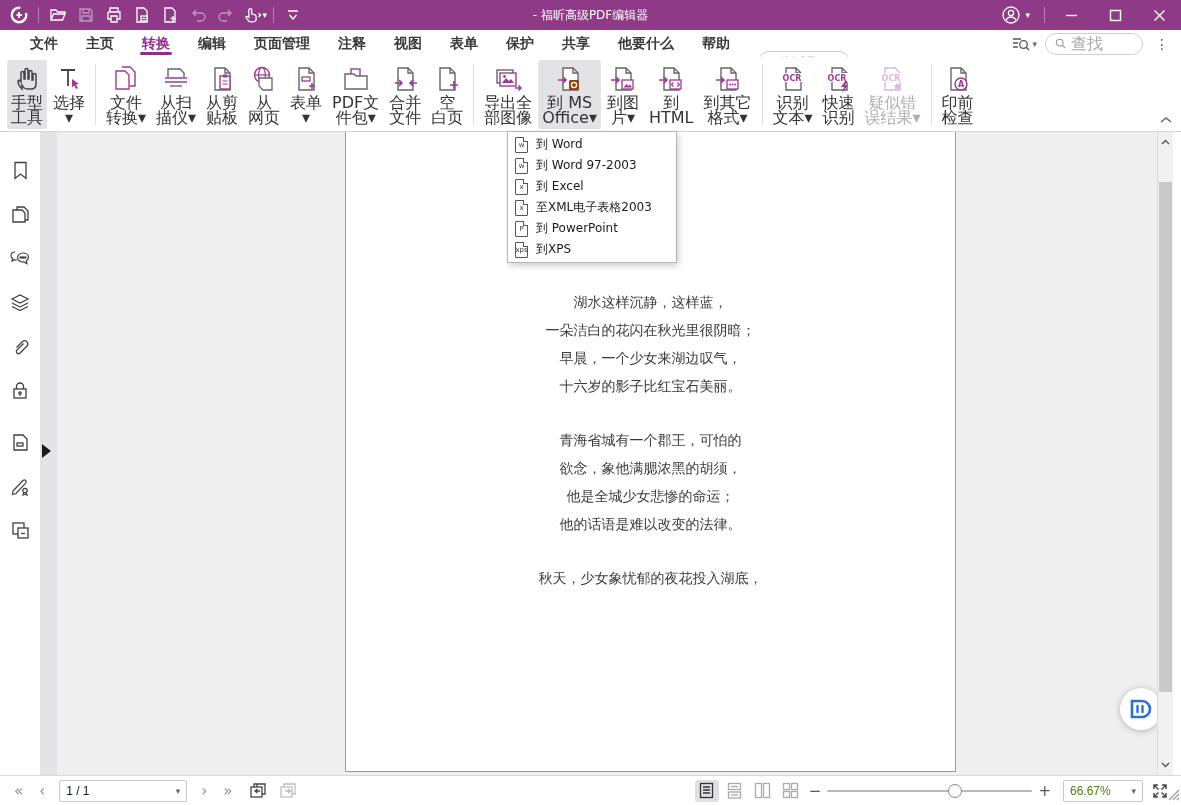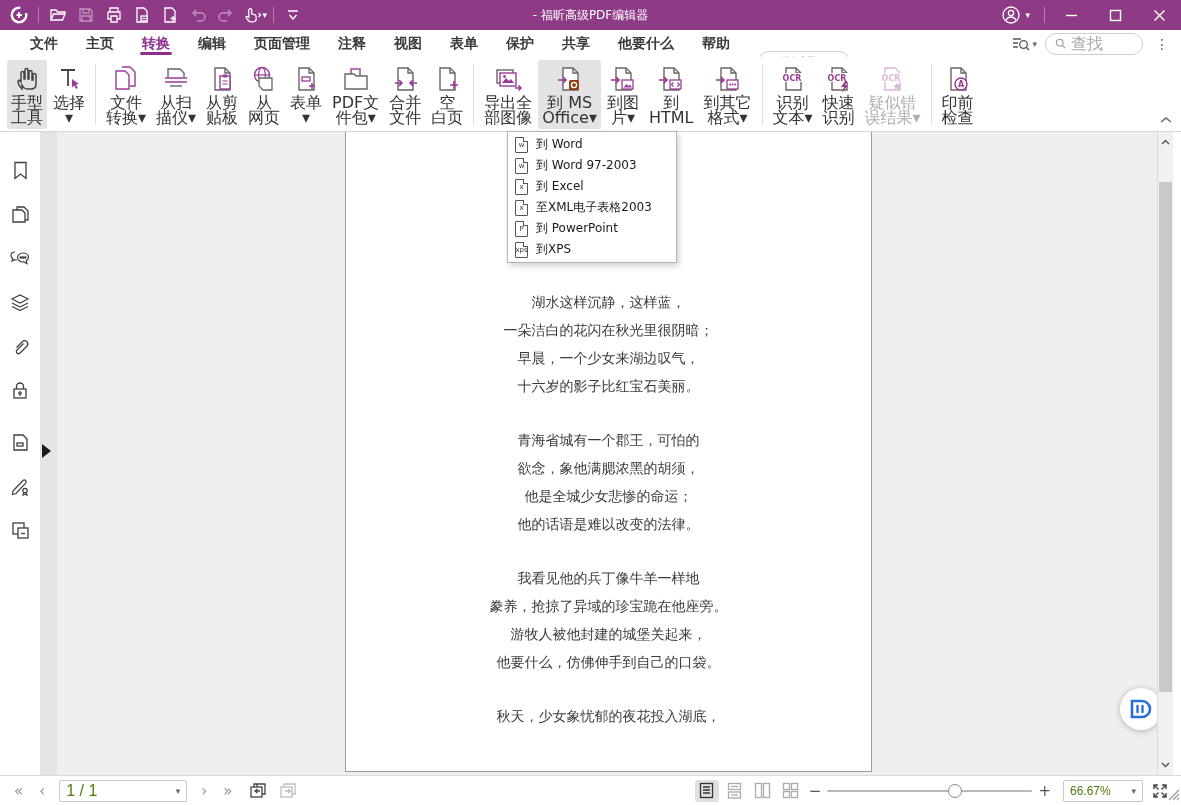--- a/index.html
+++ b/index.html
@@ -47,42 +47,42 @@
   .collapse-chevron { position:absolute; right:8px; bottom:3px; }
 
   
   .main { display:flex; height:643px; position:relative; background:#efeff0; }
   .sidebar { width:40px; background:#fff; display:flex; flex-direction:column; align-items:center; padding-top:28px; gap:24px; }
   .sbtn { width:22px; height:20px; display:flex; align-items:center; justify-content:center; }
   .sbtn.gap { margin-top:8px; }
   .panelstrip { width:17px; background:#e4e4e6; }
   .expand-handle { position:absolute; left:42px; top:312px; width:0; height:0; border-top:7px solid transparent; border-bottom:7px solid transparent; border-left:9px solid #1a1a1a; }
   .docarea { flex:1; position:relative; overflow:hidden; }
-  .page { position:absolute; left:288px; top:0; width:527px; height:640px; background:#fff; border-left:1px solid #9a9aa0; border-right:1px solid #9a9aa0; border-bottom:1px solid #9a9aa0; padding-top:156px; }
+  .page { position:absolute; left:288px; top:0; width:611px; height:640px; background:#fff; border-left:1px solid #9a9aa0; border-right:1px solid #9a9aa0; border-bottom:1px solid #9a9aa0; padding-top:156px; }
   .poem { font-family:"DejaVu Serif","Liberation Serif",serif; font-size:14px; color:#3a3a3a; text-align:center; }
   .poem .line { line-height:28px; height:28px; }
   .stanza { margin-bottom:26px; }
   .ai-float { position:absolute; right:-5px; top:556px; width:42px; height:42px; border-radius:50%; background:#fff; box-shadow:0 1px 6px rgba(0,0,0,.25); display:flex; align-items:center; justify-content:center; z-index:5; }
   .gutter { width:8px; background:#fff; }
   .vscroll { width:16px; background:#f1f1f1; border-left:1px solid #dcdcdc; position:relative; }
   .vs-arrow { position:absolute; left:0; width:15px; height:16px; display:flex; align-items:center; justify-content:center; color:#555; }
   .vs-up { top:2px; } .vs-down { bottom:2px; }
   .vs-thumb { position:absolute; left:1px; width:13px; top:50px; height:510px; background:#c9c9cb; }
 
   
   .dropdown { position:absolute; left:507px; top:131px; width:170px; background:#fff; border:1px solid #b5b5b5; box-shadow:2px 3px 6px rgba(0,0,0,.18); z-index:10; padding:2px 0; }
   .ditem { height:21px; display:flex; align-items:center; gap:8px; padding:0 8px 0 7px; font-size:12px; color:#1a1a1a; cursor:default; }
   .dicon { width:13px; height:16px; border:1px solid #555; border-radius:1px; position:relative; font-size:7px; display:flex; align-items:flex-end; justify-content:center; color:#333; flex:none; background:#fff; line-height:9px; padding-bottom:2px; }
   .dicon::before { content:""; position:absolute; right:-1px; top:-1px; width:4px; height:4px; background:#fff; border-left:1px solid #555; border-bottom:1px solid #555; }
 
   
   .statusbar { height:30px; background:#fff; border-top:1px solid #d9d9d9; display:flex; align-items:center; padding:0 6px; position:relative; }
   .nav-g { color:#8f8f8f; font-size:15px; padding:0 8px; }
   .pagebox { width:128px; height:22px; border:1px solid #c9c9c9; border-radius:2px; display:flex; align-items:center; padding:0 6px; margin:0 6px; }
-  .pagebox input { border:none; outline:none; width:100px; font-size:16px; color:#4d7c0f; }
+  .pagebox input { border:none; outline:none; width:100px; font-size:12px; color:#0f172a; }
   .caret-g { color:#666; font-size:9px; margin-left:auto; }
   .histbtn { width:24px; height:22px; display:flex; align-items:center; justify-content:center; margin-left:6px; }
   .sb-right { margin-left:auto; display:flex; align-items:center; }
   .vmode { width:24px; height:22px; display:flex; align-items:center; justify-content:center; border-radius:3px; margin-left:4px; }
   .vmode.sel { background:#e0e0e2; }
   .zminus,.zplus { color:#555; font-size:15px; padding:0 6px; }
   .zslider { width:205px; height:22px; position:relative; display:flex; align-items:center; }
   .ztrack { width:100%; height:2px; background:#b9b9b9; border-radius:1px; }
   .zthumb { position:absolute; left:62%; top:50%; transform:translate(-50%,-50%); width:14px; height:14px; background:#fdfdfd; border:1.5px solid #8a8a8a; border-radius:50%; }
   .zoombox { width:80px; height:22px; border:1px solid #c9c9c9; border-radius:2px; display:flex; align-items:center; padding:0 6px; margin:0 6px; }
@@ -554,26 +554,20 @@
             <div class="line">早晨，一个少女来湖边叹气，</div>
             <div class="line">十六岁的影子比红宝石美丽。</div>
           </div>
           <div class="stanza">
             <div class="line">青海省城有一个郡王，可怕的</div>
             <div class="line">欲念，象他满腮浓黑的胡须，</div>
             <div class="line">他是全城少女悲惨的命运；</div>
             <div class="line">他的话语是难以改变的法律。</div>
           </div>
           <div class="stanza">
-            <div class="line">我看见他的兵丁像牛羊一样地</div>
-            <div class="line">豢养，抢掠了异域的珍宝跪在他座旁。</div>
-            <div class="line">游牧人被他封建的城堡关起来，</div>
-            <div class="line">他要什么，仿佛伸手到自己的口袋。</div>
-          </div>
-          <div class="stanza">
             <div class="line">秋天，少女象忧郁的夜花投入湖底，</div>
           </div>
         </div>
       </div>
       <div class="ai-float">
         <svg width="24" height="22" viewBox="0 0 24 22">
             <path d="M3 3h10a8 8 0 0 1 0 16H3z" fill="none" stroke="#2a6fdb" stroke-width="2.6"></path>
             <path d="M8.5 8v6M13.5 8v6" stroke="#2a6fdb" stroke-width="2.4" stroke-linecap="round"></path>
           </svg>
       </div>

